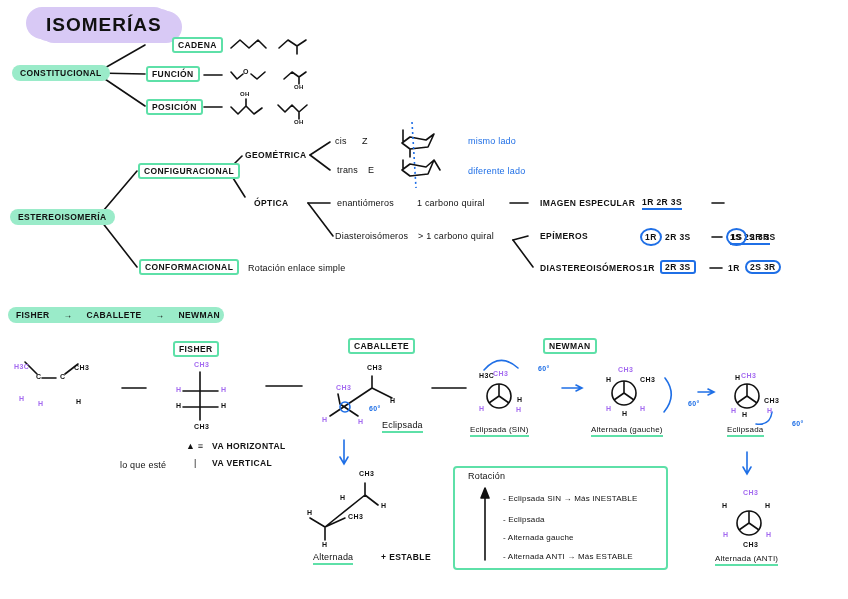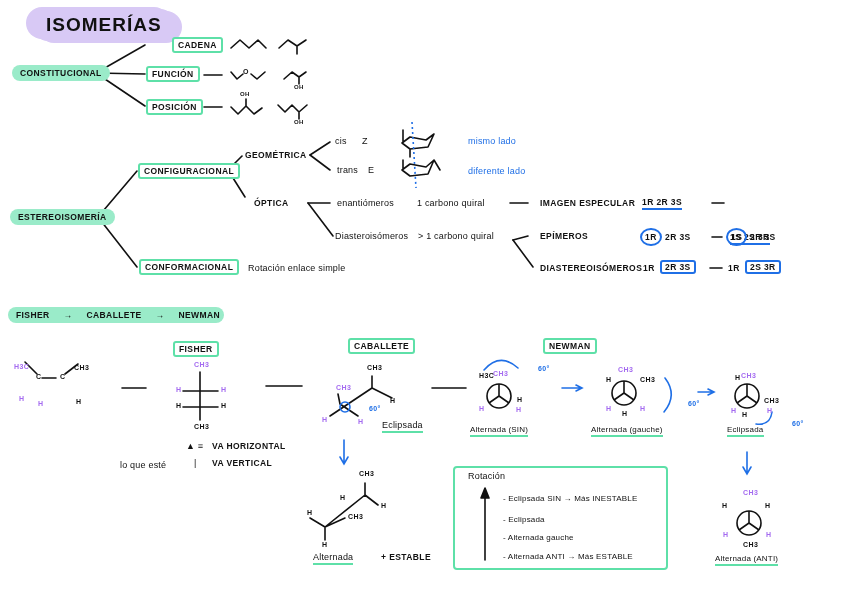--- a/index.html
+++ b/index.html
@@ -139,21 +139,21 @@
 <div class="abs caps" style="left:540px;top:231px;">EPÍMEROS</div>
 <div class="abs caps bcirc" style="left:640px;top:228px;">1R</div>
 <div class="abs caps" style="left:665px;top:232px;">2R 3S</div>
 <div class="abs caps bcirc" style="left:726px;top:228px;">1S</div>
 <div class="abs caps" style="left:750px;top:232px;">2R 3S</div>
 
 <div class="abs caps" style="left:540px;top:263px;">DIASTEREOISÓMEROS</div>
 <div class="abs caps" style="left:643px;top:263px;">1R</div>
 <div class="abs caps bbox" style="left:660px;top:260px;">2R 3S</div>
 <div class="abs caps" style="left:728px;top:263px;">1R</div>
-<div class="abs caps bbox" style="left:745px;top:260px;">2S 3R</div>
+<div class="abs caps bbox" style="left:745px;top:260px;border-radius:7px;">2S 3R</div>
 
 <div class="abs caps gpill" style="left:8px;top:307px;width:200px;display:flex;gap:14px;">
   <span>FISHER</span>
   <span>→</span>
   <span>CABALLETE</span>
   <span>→</span>
   <span>NEWMAN</span>
 </div>
 
 <div class="abs caps purple" style="left:14px;top:363px;font-size:7px;">H3C</div>
@@ -196,21 +196,21 @@
 <div class="abs caps" style="left:381px;top:552px;">+ ESTABLE</div>
 
 <div class="abs caps gbox" style="left:543px;top:338px;">NEWMAN</div>
 
 <div class="abs caps purple" style="left:493px;top:370px;font-size:7px;">CH3</div>
 <div class="abs caps" style="left:479px;top:372px;font-size:7px;">H3C</div>
 <div class="abs caps blue" style="left:522px;top:365px;font-size:7px;">60°</div>
 <div class="abs caps purple" style="left:479px;top:405px;font-size:7px;">H</div>
 <div class="abs caps purple" style="left:516px;top:406px;font-size:7px;">H</div>
 <div class="abs caps" style="left:517px;top:396px;font-size:7px;">H</div>
-<div class="abs hand uline" style="left:470px;top:425px;font-size:8px;">Alternada (SIN)</div>
+<div class="abs hand uline" style="left:470px;top:425px;font-size:8px;">Eclipsada (SIN)</div>
 
 <div class="abs caps purple" style="left:618px;top:366px;font-size:7px;">CH3</div>
 <div class="abs caps" style="left:640px;top:376px;font-size:7px;">CH3</div>
 <div class="abs caps blue" style="left:672px;top:400px;font-size:7px;">60°</div>
 <div class="abs caps" style="left:606px;top:376px;font-size:7px;">H</div>
 <div class="abs caps purple" style="left:606px;top:405px;font-size:7px;">H</div>
 <div class="abs caps purple" style="left:640px;top:405px;font-size:7px;">H</div>
 <div class="abs caps" style="left:622px;top:410px;font-size:7px;">H</div>
 <div class="abs hand uline" style="left:591px;top:425px;font-size:8px;">Alternada (gauche)</div>
 

